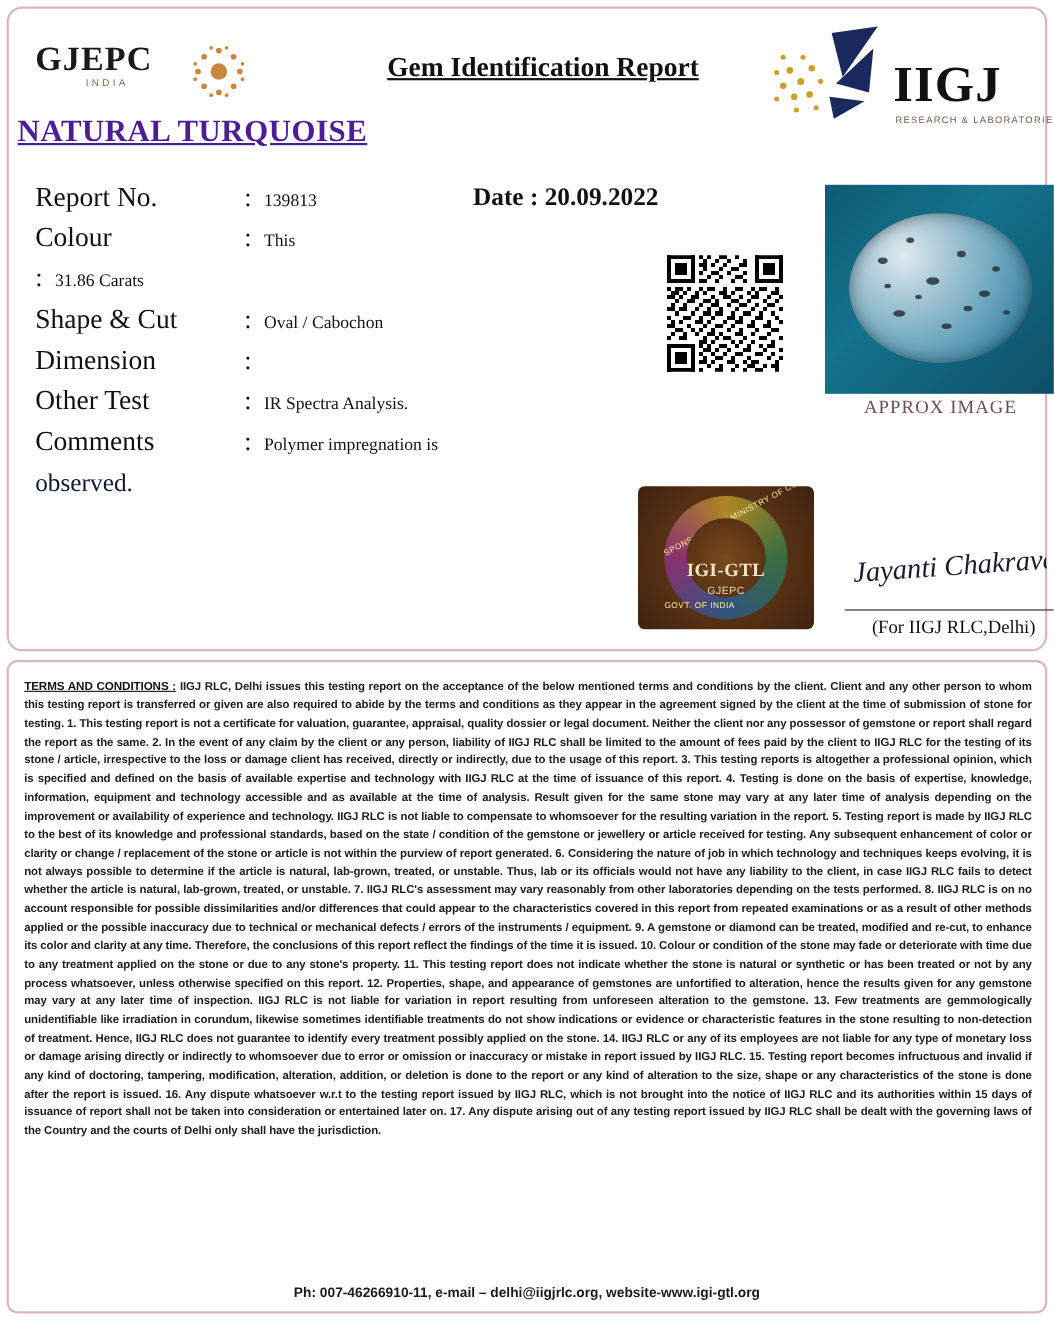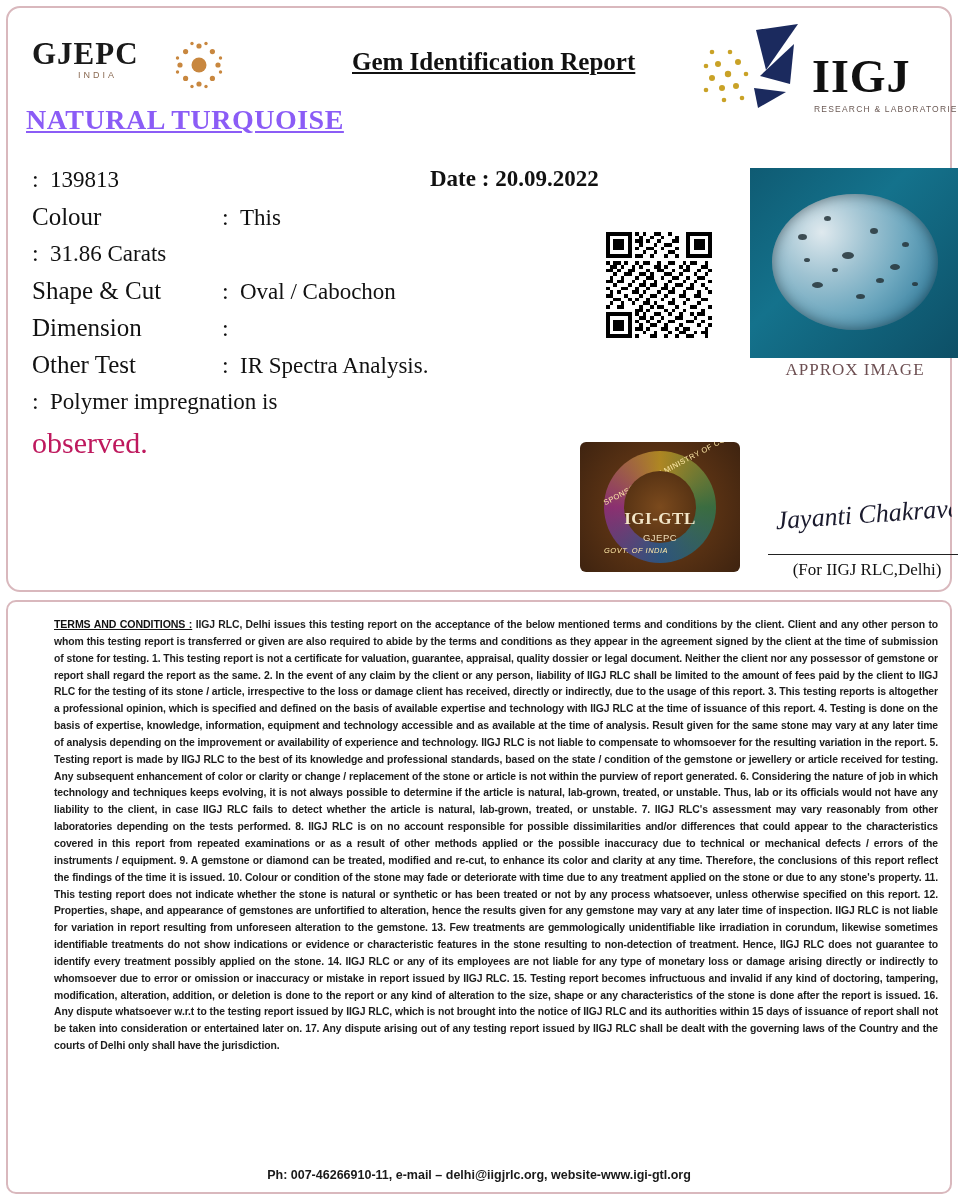--- a/index.html
+++ b/index.html
@@ -104,26 +104,26 @@
     font-family: "Liberation Sans", sans-serif;
     font-size: 8.5px;
     letter-spacing: 1.2px;
     color: #6b5a55;
     white-space: nowrap;
   }
 
   
   .stone-name {
     position: absolute;
-    left: 18px;
+    left: 8px;
     top: 96px;
     font-family: "Liberation Serif", serif;
     font-weight: bold;
     font-size: 28px;
-    color: #8b5cf6;
+    color: #4c1d95;
     text-decoration: underline;
     letter-spacing: 0.5px;
   }
 
   
   .details {
     position: absolute;
     left: 24px;
     top: 158px;
     width: 560px;
@@ -138,40 +138,40 @@
     font-size: 25px;
     color: #111;
     font-family: "Liberation Serif", serif;
   }
   .colon {
     width: 18px;
     font-size: 24px;
     color: #111;
   }
   .val {
-    font-size: 23px;
+    font-size: 16px;
     color: #111;
     font-family: "Liberation Serif", serif;
     white-space: nowrap;
   }
   .date-line {
     position: absolute;
     left: 398px;
     top: 0px;
     font-size: 23px;
     font-weight: bold;
     color: #111;
     white-space: nowrap;
   }
   .comments-cont {
     position: absolute;
     left: 24px;
     top: 418px;
-    font-size: 30px;
-    color: #be185d;
+    font-size: 23px;
+    color: #0f172a;
   }
 
   
   .qr {
     position: absolute;
     left: 598px;
     top: 224px;
     width: 106px;
     height: 106px;
   }
@@ -268,21 +268,21 @@
   }
   .holo-arc {
     position: absolute;
     font-family: "Liberation Sans", sans-serif;
     font-size: 7.5px;
     color: #ffe9a8;
     letter-spacing: 0.5px;
     white-space: nowrap;
   }
   .holo-arc.top { left: 14px; top: 16px; transform: rotate(-28deg); }
-  .holo-arc.bottom { left: 24px; top: 104px; font-style: italic; }
+  .holo-arc.bottom { left: 24px; top: 104px; }
 
   
   .sig {
     position: absolute;
     left: 768px;
     top: 492px;
     width: 176px;
     height: 48px;
     font-family: "Liberation Serif", serif;
     font-style: italic;
@@ -325,21 +325,20 @@
     padding: 14px 12px 8px 14px;
   }
   .terms-body {
     font-family: "Liberation Sans", sans-serif;
     font-size: 10.4px;
     line-height: 1.62;
     color: #1d1d1d;
     text-align: justify;
     font-weight: bold;
     letter-spacing: -0.1px;
-    margin-left: 32px;
   }
   .terms-head {
     font-family: "Liberation Sans", sans-serif;
     font-weight: bold;
     font-size: 10.6px;
     color: #111;
     text-decoration: underline;
   }
   .addr {
     position: absolute;
@@ -421,20 +420,21 @@
         <polygon points="60,66 92,70 64,86" fill="#1b2a5e"></polygon>
       </svg>
       <div class="iigj-text">IIGJ</div>
       <div class="iigj-sub">RESEARCH &amp; LABORATORIES</div>
     </div>
 
     <div class="stone-name">NATURAL TURQUOISE</div>
 
     <div class="details">
       <div class="row">
+        <div class="lbl">Report No.</div>
         <div class="colon">:</div>
         <div class="val">139813</div>
         <div class="date-line">Date : 20.09.2022</div>
       </div>
       <div class="row">
         <div class="lbl">Colour</div>
         <div class="colon">:</div>
         <div class="val">This</div>
       </div>
       <div class="row">
@@ -449,20 +449,21 @@
       <div class="row">
         <div class="lbl">Dimension</div>
         <div class="colon">:</div>
       </div>
       <div class="row">
         <div class="lbl">Other Test</div>
         <div class="colon">:</div>
         <div class="val">IR Spectra Analysis.</div>
       </div>
       <div class="row">
+        <div class="lbl">Comments</div>
         <div class="colon">:</div>
         <div class="val">Polymer impregnation is</div>
       </div>
     </div>
     <div class="comments-cont">observed.</div>
 
     <svg class="qr" viewBox="0 0 29 29" shape-rendering="crispEdges">
       <rect width="29" height="29" fill="#fff"></rect>
       <g fill="#000">
         <rect x="0" y="0" width="7" height="1"></rect>

